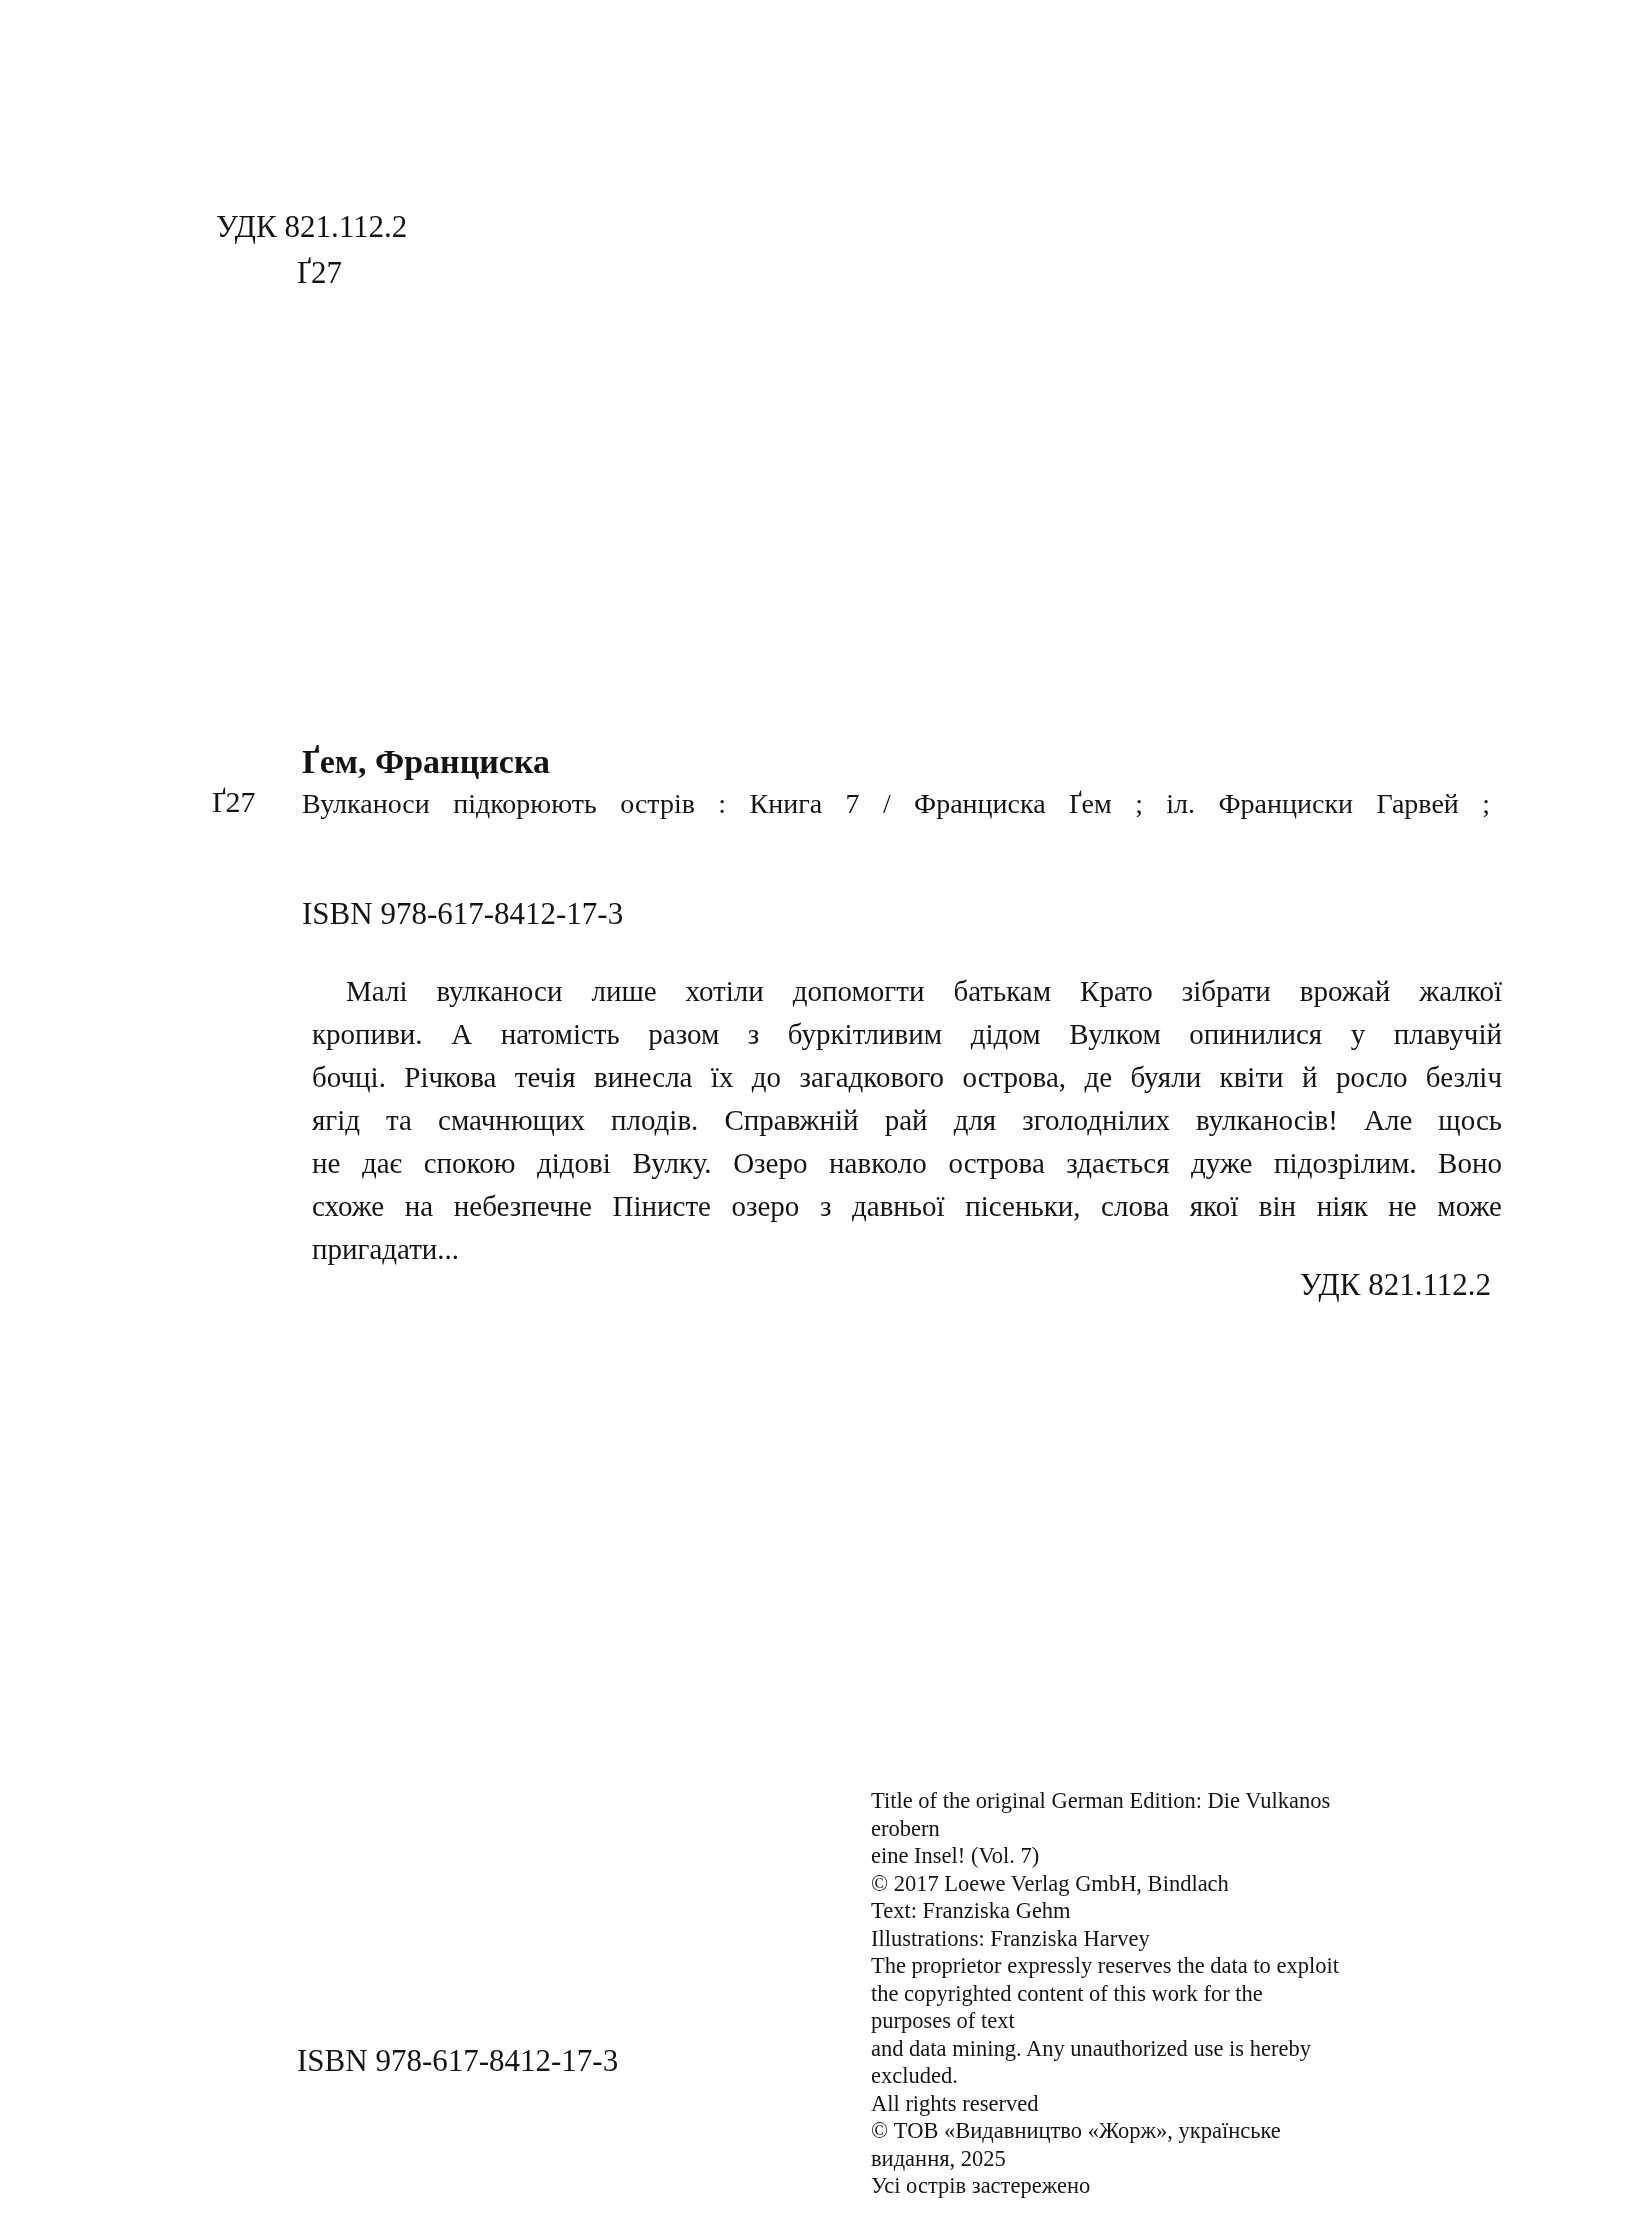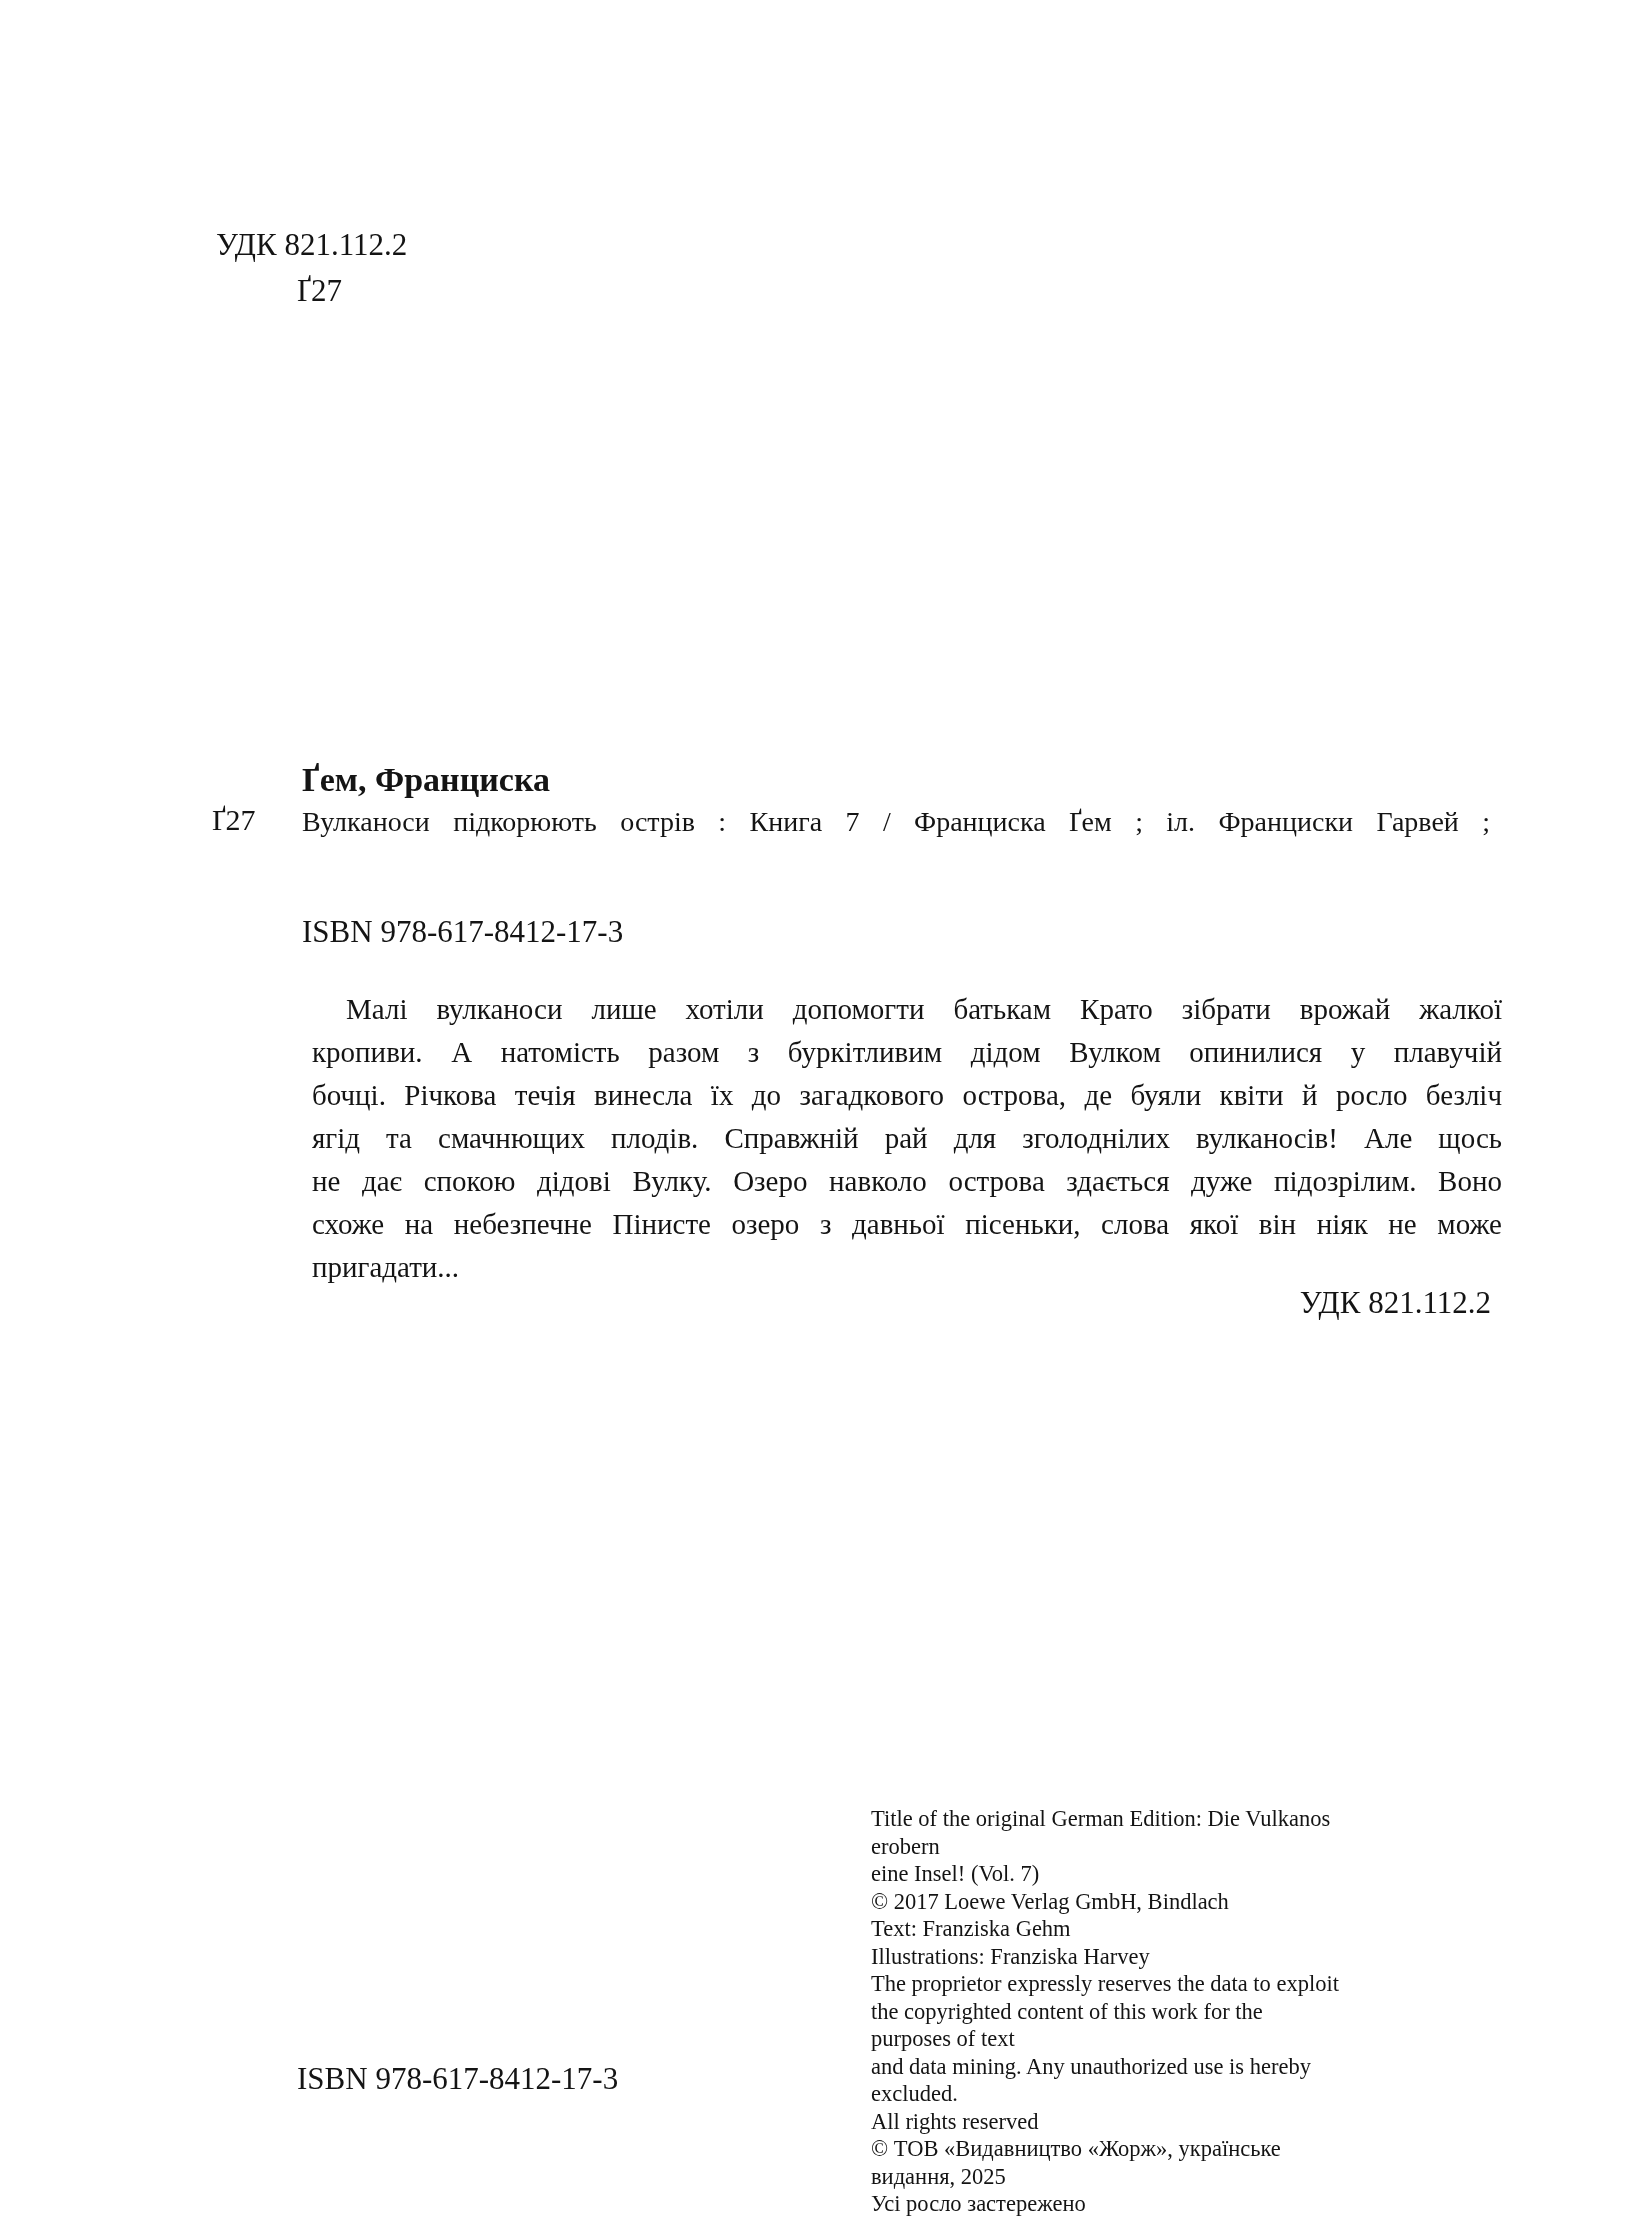--- a/index.html
+++ b/index.html
@@ -9,21 +9,21 @@
   }
   .page {
     position: relative;
     width: 1648px;
     height: 2232px;
     background: #ffffff;
     color: #141414;
     font-family: "Liberation Serif", "DejaVu Serif", serif;
     overflow: hidden;
   }
-  .abs { position: absolute; margin-top: 18px; }
+  .abs { position: absolute; }
 
   
   .udc-top    { left: 216px; top: 209px; font-size: 31px; }
   .sign-top   { left: 297px; top: 255px; font-size: 31px; }
 
   
   .author-heading {
     left: 302px; top: 743px;
     font-size: 34px; font-weight: bold;
   }
@@ -92,19 +92,19 @@
     <div>Title of the original German Edition: Die Vulkanos erobern</div>
     <div>eine Insel! (Vol. 7)</div>
     <div>© 2017 Loewe Verlag GmbH, Bindlach</div>
     <div>Text: Franziska Gehm</div>
     <div>Illustrations: Franziska Harvey</div>
     <div>The proprietor expressly reserves the data to exploit</div>
     <div>the copyrighted content of this work for the purposes of text</div>
     <div>and data mining. Any unauthorized use is hereby excluded.</div>
     <div>All rights reserved</div>
     <div>© ТОВ «Видавництво «Жорж», українське видання, 2025</div>
-    <div>Усі росло застережено</div>
+    <div>Усі острів застережено</div>
   </div>
 
   <div class="abs isbn-footer">ISBN 978-617-8412-17-3</div>
 
 </div>
 
 
 </body></html>

